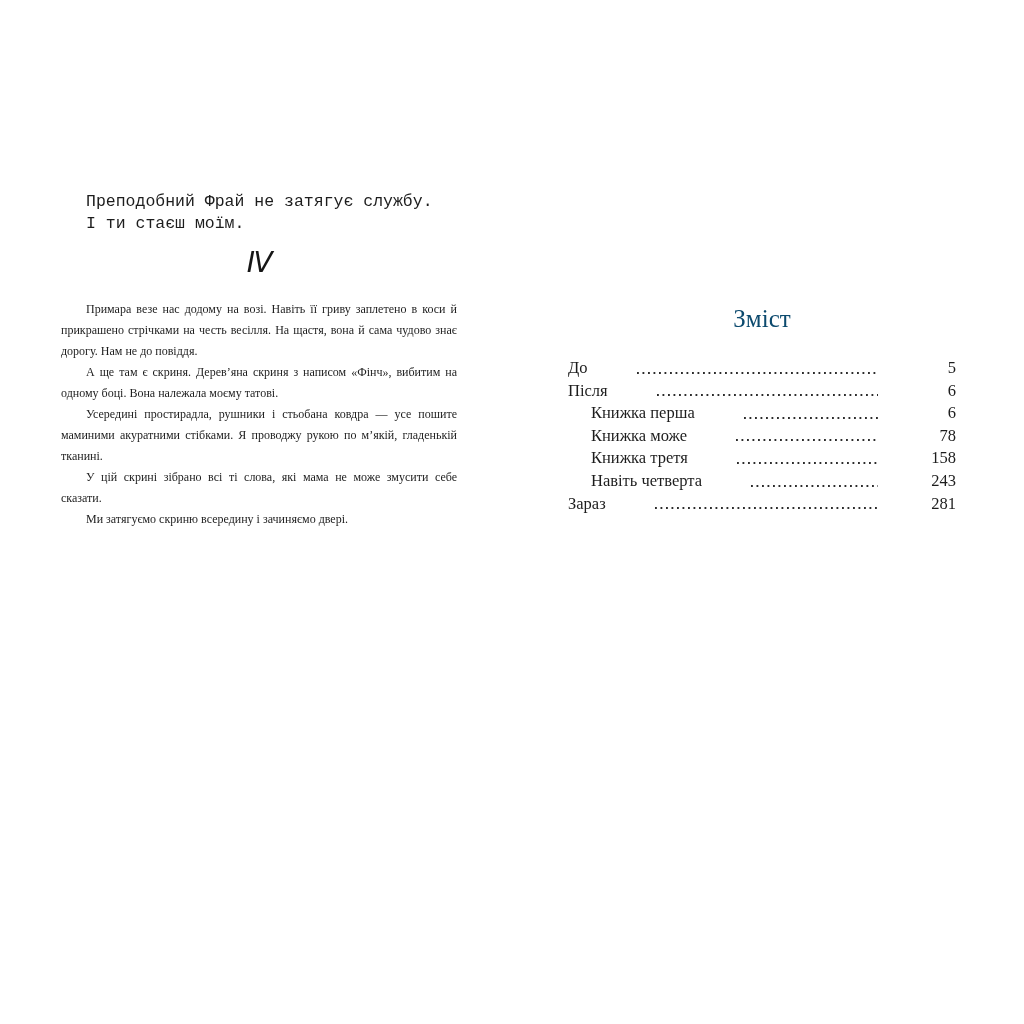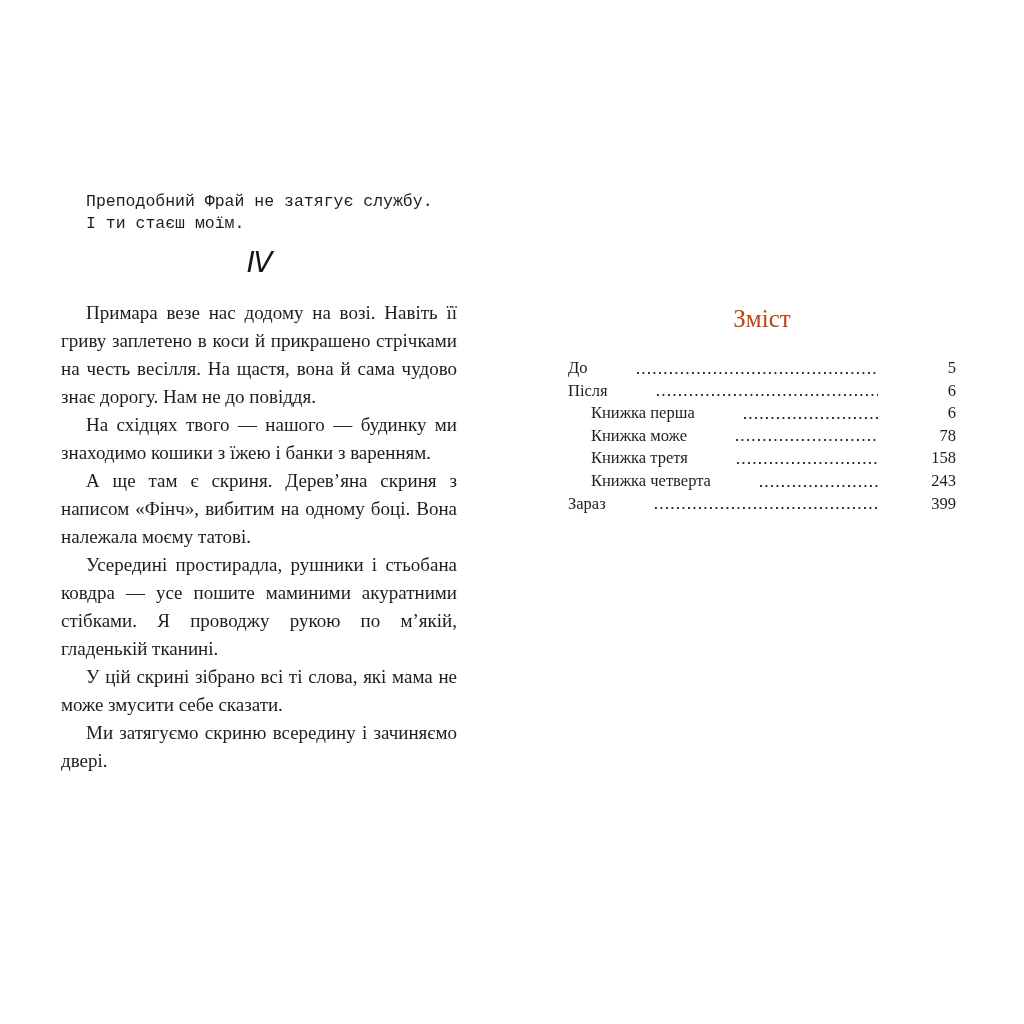--- a/index.html
+++ b/index.html
@@ -36,38 +36,38 @@
     font-size: 28px;
     line-height: 30px;
     letter-spacing: -1.5px;
     color: #161616;
   }
   .body-text { margin-top: 21px; }
   .para {
     margin: 0;
     text-indent: 25px;
     text-align: justify;
-    font-size: 19px;
-    line-height: 28px;
+    font-size: 12px;
+    line-height: 21px;
   }
 
   
   .right-page {
     position: absolute;
     left: 568px;
     top: 305px;
     width: 388px;
   }
   .toc-title {
     margin: 0 0 24px 0;
     text-align: center;
     font-weight: normal;
     font-size: 25px;
     line-height: 28px;
-    color: #c2410c;
+    color: #0c4a6e;
   }
   .toc-row {
     display: flex;
     align-items: baseline;
     font-size: 16.5px;
     line-height: 22.6px;
     gap: 45px;
   }
   .toc-row.indent { padding-left: 23px; }
   .toc-label { white-space: nowrap; }
@@ -97,21 +97,20 @@
         <p class="line">Преподобний Фрай не затягує службу.</p>
 
         <p class="line">І ти стаєш моїм.</p>
       </div>
     <h2 class="section-heading">IV</h2>
     <div class="body-text">
 
         <p class="para">Примара везе нас додому на возі. Навіть її гриву заплетено в коси й прикрашено стрічками на честь весілля. На щастя, вона й сама чудово знає дорогу. Нам не до повіддя.</p>
 
 
-        <p class="para">На східцях твого — нашого — будинку ми знаходимо кошики з їжею і банки з варенням.</p>
 
 
         <p class="para">А ще там є скриня. Дерев’яна скриня з написом «Фінч», вибитим на одному боці. Вона належала моєму татові.</p>
 
         <p class="para">Усередині простирадла, рушники і стьобана ковдра — усе пошите маминими акуратними стібками. Я проводжу рукою по м’якій, гладенькій тканині.</p>
 
         <p class="para">У цій скрині зібрано всі ті слова, які мама не може змусити себе сказати.</p>
 
         <p class="para">Ми затягуємо скриню всередину і зачиняємо двері.</p>
       </div>
@@ -145,26 +144,26 @@
           <span class="toc-page-num">78</span>
         </div>
 
         <div class="toc-row indent">
           <span class="toc-label">Книжка третя</span>
           <span class="toc-dots"></span>
           <span class="toc-page-num">158</span>
         </div>
 
         <div class="toc-row indent">
-          <span class="toc-label">Книжка четверта</span>
+          <span class="toc-label">Навіть четверта</span>
           <span class="toc-dots"></span>
           <span class="toc-page-num">243</span>
         </div>
 
         <div class="toc-row">
           <span class="toc-label">Зараз</span>
           <span class="toc-dots"></span>
-          <span class="toc-page-num">399</span>
+          <span class="toc-page-num">281</span>
         </div>
       </div>
   </div>
 
 </div>
 
 </body></html>

